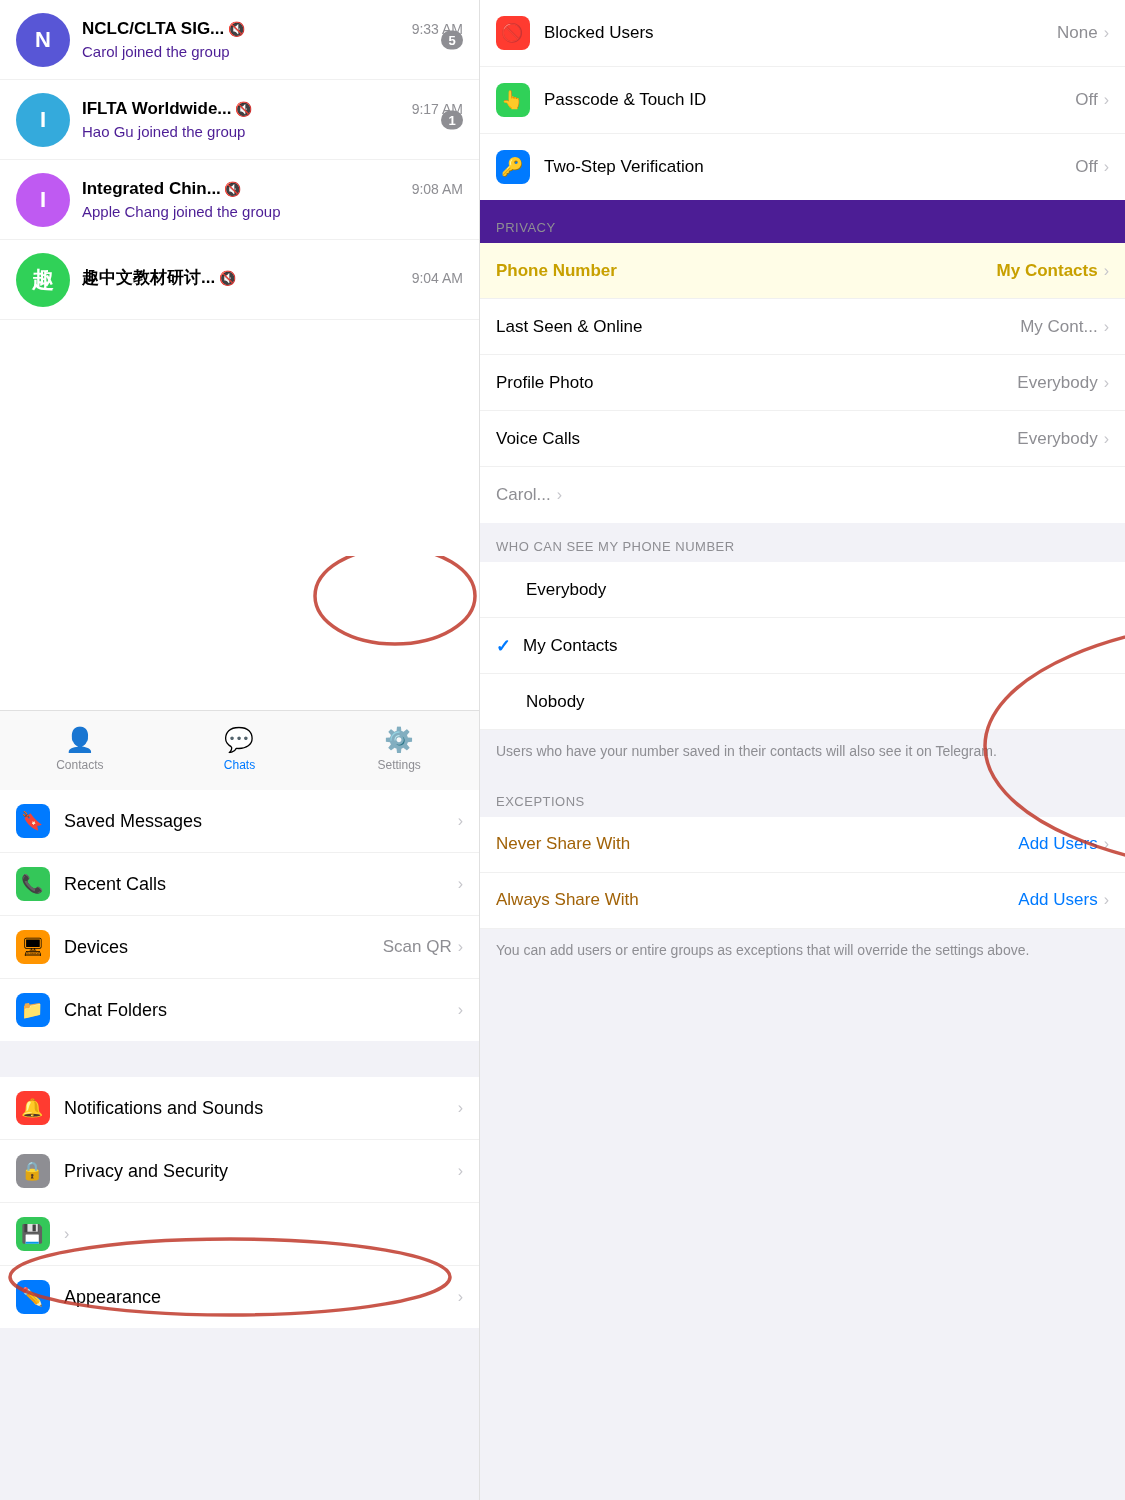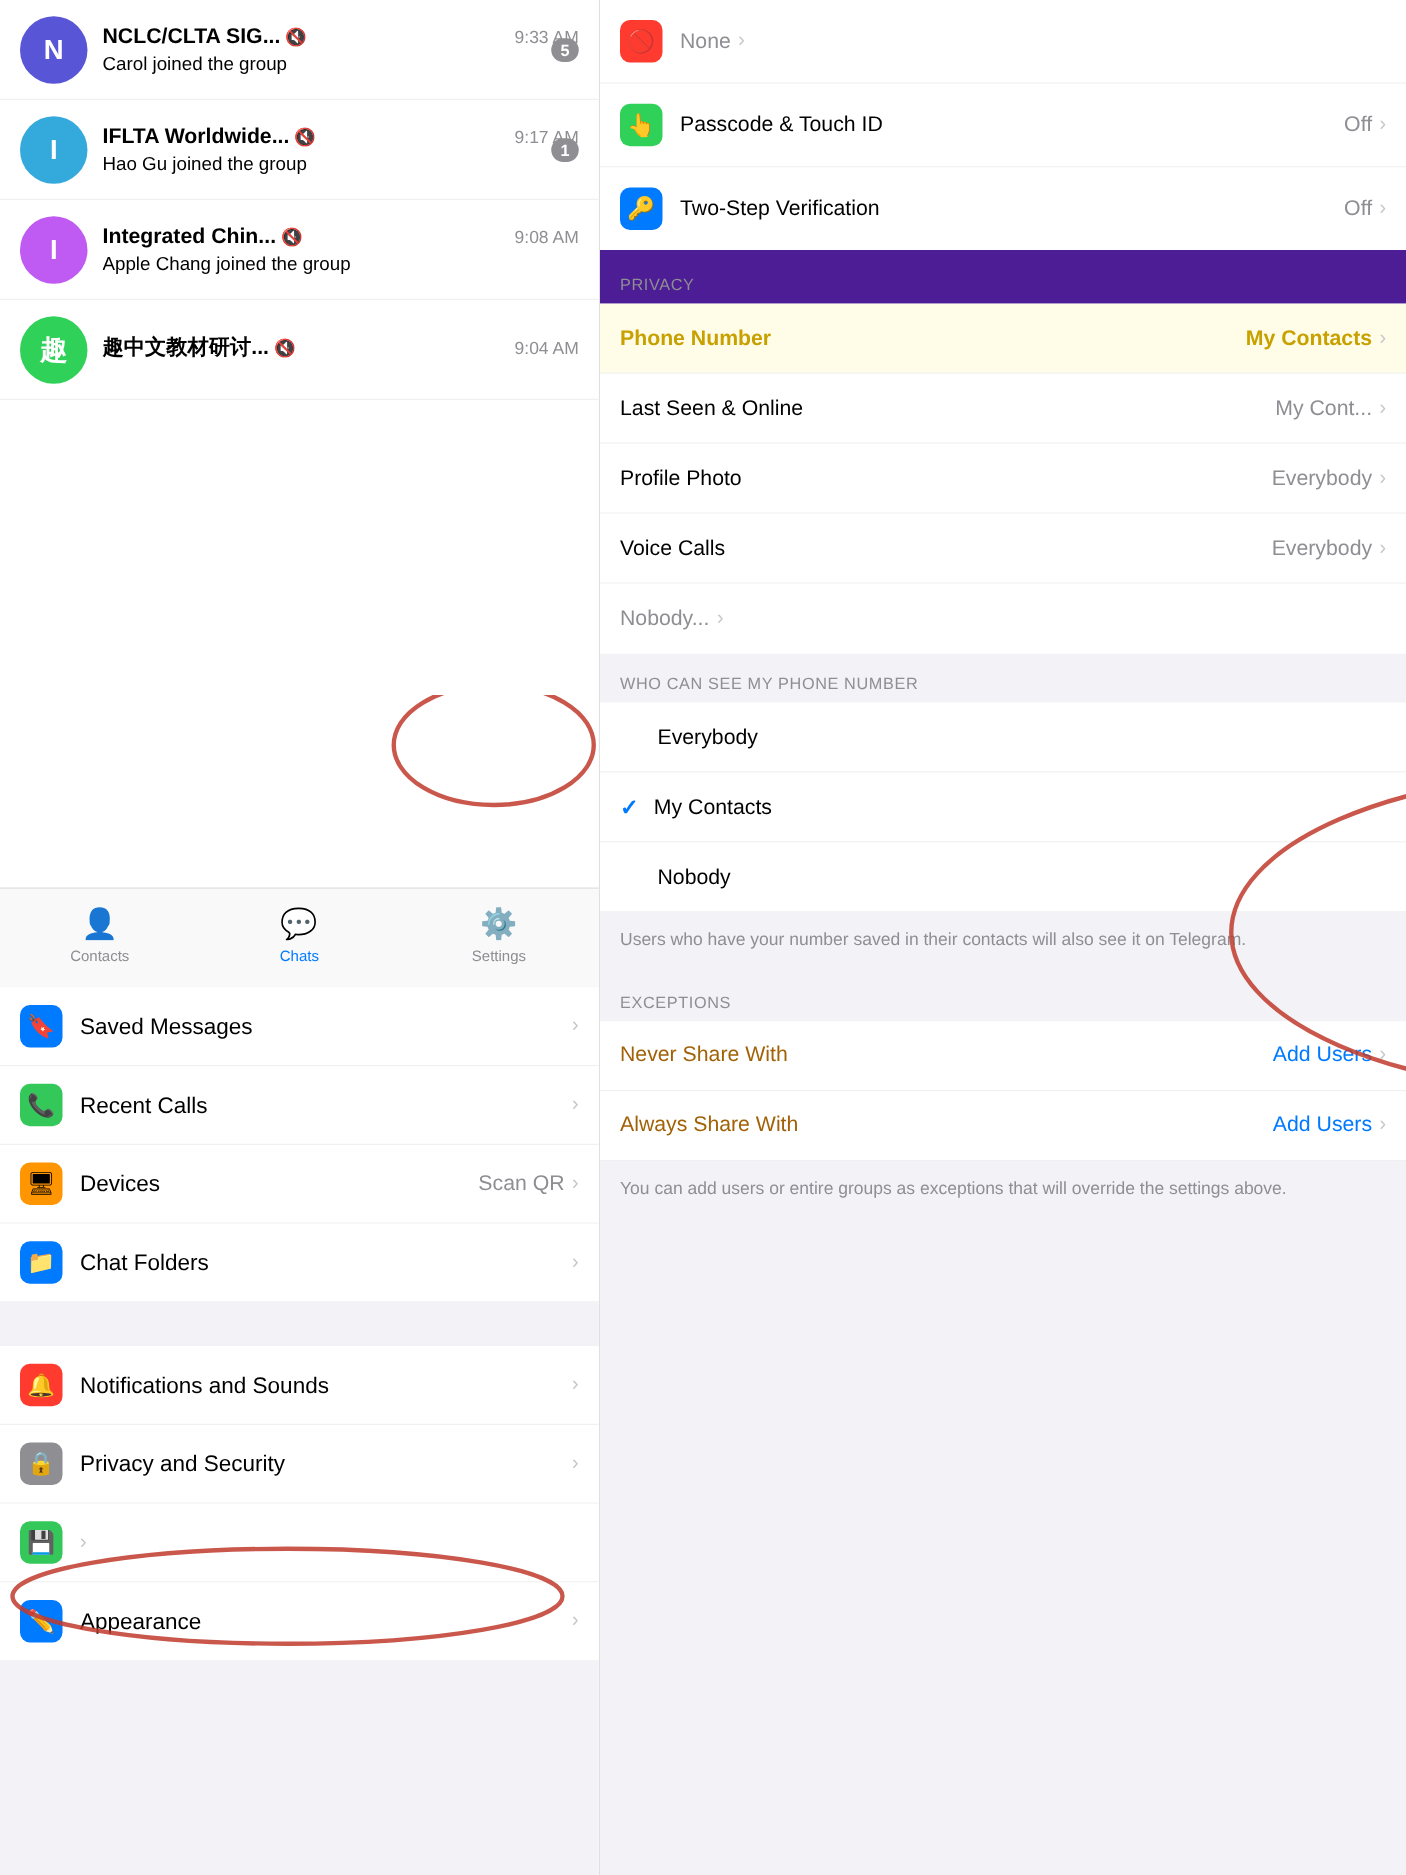--- a/index.html
+++ b/index.html
@@ -77,21 +77,21 @@
 
     .chat-time {
       font-size: 14px;
       color: #8e8e93;
       white-space: nowrap;
       margin-left: 8px;
     }
 
     .chat-preview {
       font-size: 15px;
-      color: #000000;
+      color: #4c1d95;
       overflow: hidden;
       text-overflow: ellipsis;
       white-space: nowrap;
     }
 
     .mute-icon {
       font-size: 14px;
       color: #8e8e93;
       margin-left: 4px;
     }
@@ -535,20 +535,21 @@
   <svg style="position:absolute;bottom:178px;left:0;width:480px;height:90px;pointer-events:none;">
     <ellipse cx="230" cy="45" rx="220" ry="38" fill="none" stroke="#c0392b" stroke-width="3.5" opacity="0.85"></ellipse>
   </svg>
 </div>
 
 <div class="right-panel right-container">
 
   <div class="right-section" id="security-section">
       <div class="right-item">
         <div class="right-icon" style="background: rgb(255, 59, 48);">🚫</div>
+        <span class="right-label">Blocked Users</span>
         <span style="display: flex; align-items: center;">
           <span class="right-value">None</span>
           <span class="chevron">›</span>
         </span>
       </div>
       <div class="right-item">
         <div class="right-icon" style="background: rgb(48, 209, 88);">👆</div>
         <span class="right-label">Passcode &amp; Touch ID</span>
         <span style="display: flex; align-items: center;">
           <span class="right-value">Off</span>
@@ -590,21 +591,21 @@
       </div>
       <div class="privacy-item">
         <span class="privacy-label">Voice Calls</span>
         <span style="display: flex; align-items: center;">
           <span class="privacy-value">Everybody</span>
           <span class="chevron">›</span>
         </span>
       </div>
       <div class="privacy-item">
         <span style="display: flex; align-items: center;">
-          <span class="privacy-value">Nobody...</span>
+          <span class="privacy-value">Carol...</span>
           <span class="chevron">›</span>
         </span>
       </div>
     </div>
 
   <div class="who-section-header">WHO CAN SEE MY PHONE NUMBER</div>
   <div id="who-section">
       <div class="who-item" style="background: rgb(255, 255, 255); border-bottom: 1px solid rgb(240, 240, 240);">
         <span style="width: 30px; display: inline-block;"></span>
         <span class="who-label">Everybody</span>

